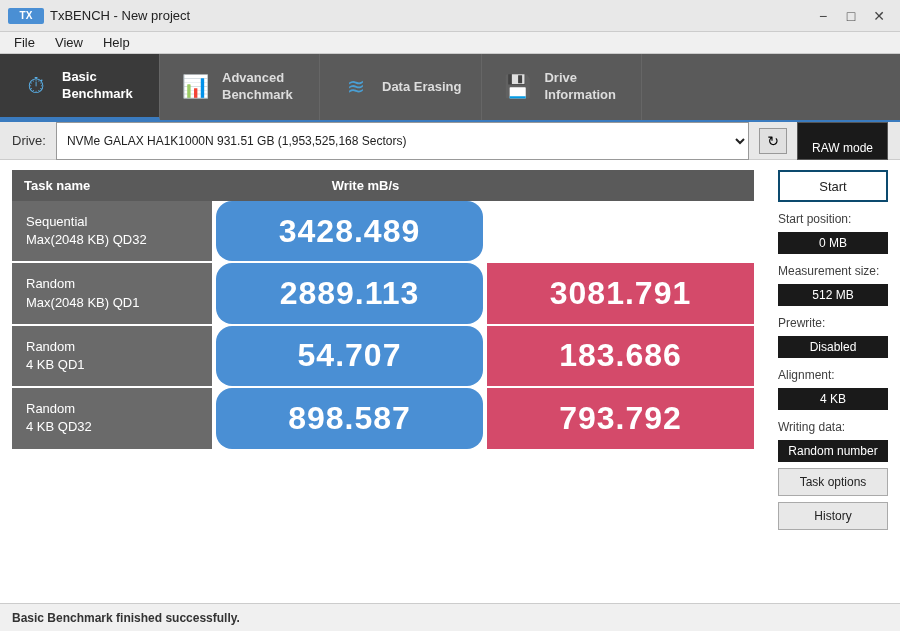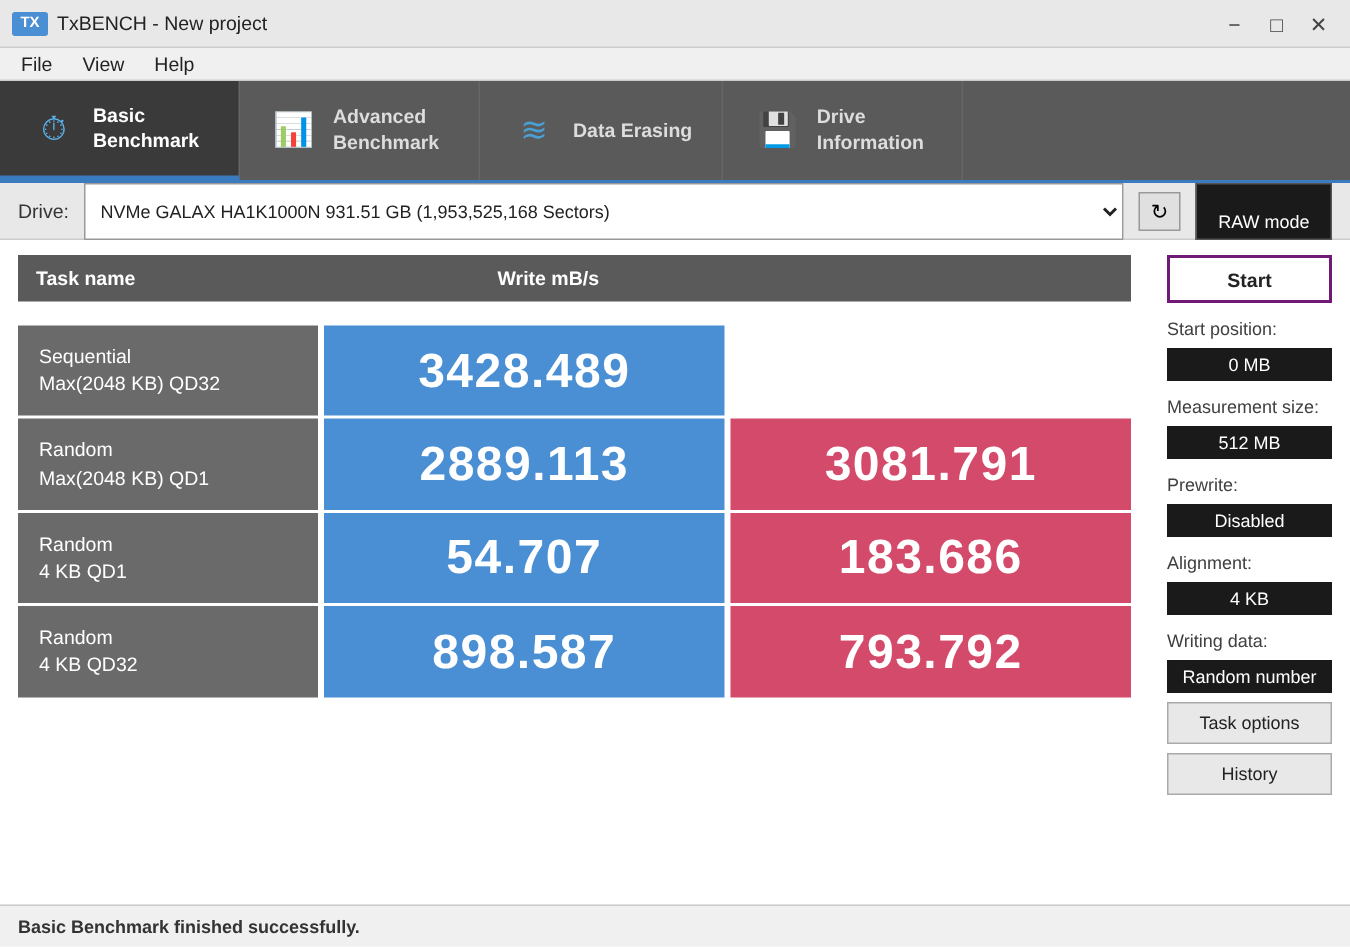--- a/index.html
+++ b/index.html
@@ -23,21 +23,21 @@
       border-bottom: 1px solid #ccc;
     }
     .title-bar-left {
       display: flex;
       align-items: center;
       gap: 6px;
       font-size: 13px;
       color: #222;
     }
     .title-bar-icon {
-      width: 24px;
+      width: 36px;
       height: 16px;
       background: #4a8fd4;
       border-radius: 2px;
       display: flex;
       align-items: center;
       justify-content: center;
       color: white;
       font-size: 10px;
       font-weight: bold;
     }
@@ -158,21 +158,21 @@
 
     
     .table-area {
       flex: 1;
       margin-right: 12px;
     }
     .bench-header {
       display: grid;
       grid-template-columns: 200px 1fr 1fr;
       background: #5a5a5a;
-      margin-bottom: 16px;
+      margin-bottom: 0;
       gap: 36px;
     }
     .bench-header-cell {
       padding: 8px 12px;
       color: white;
       font-size: 13px;
       font-weight: 600;
       text-align: center;
     }
     .bench-header-cell:first-child { text-align: left; }
@@ -197,20 +197,21 @@
       background: #4a8fd4;
       color: white;
       font-size: 32px;
       font-weight: bold;
       display: flex;
       align-items: center;
       justify-content: center;
       padding: 10px;
       font-family: 'Arial', sans-serif;
       letter-spacing: 1px;
+      border-radius: 16px;
     }
     .bench-cell-write {
       background: #d44a6a;
       color: white;
       font-size: 32px;
       font-weight: bold;
       display: flex;
       align-items: center;
       justify-content: center;
       padding: 10px;
@@ -222,25 +223,25 @@
     .right-panel {
       width: 110px;
       display: flex;
       flex-direction: column;
       gap: 6px;
     }
     .start-btn {
       width: 100%;
       height: 32px;
       background: white;
-      border: 2px solid #701a75;
+      border: 2px solid #0c4a6e;
       color: #222;
       font-size: 13px;
       cursor: pointer;
-      font-weight: 700;
+      font-weight: 400;
     }
     .right-label {
       font-size: 12px;
       color: #404040;
       margin-top: 4px;
     }
     .right-value {
       width: 100%;
       height: 22px;
       background: #1a1a1a;

